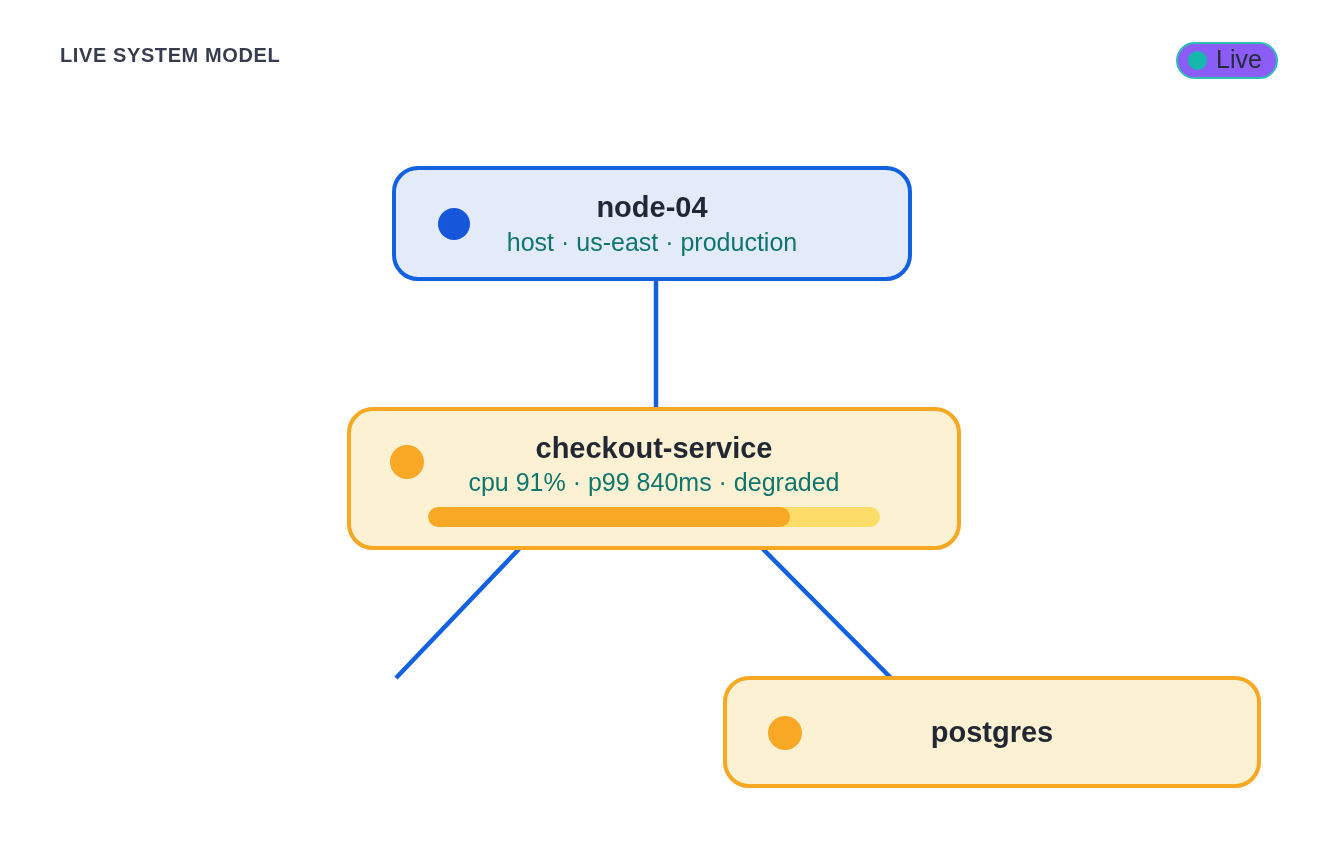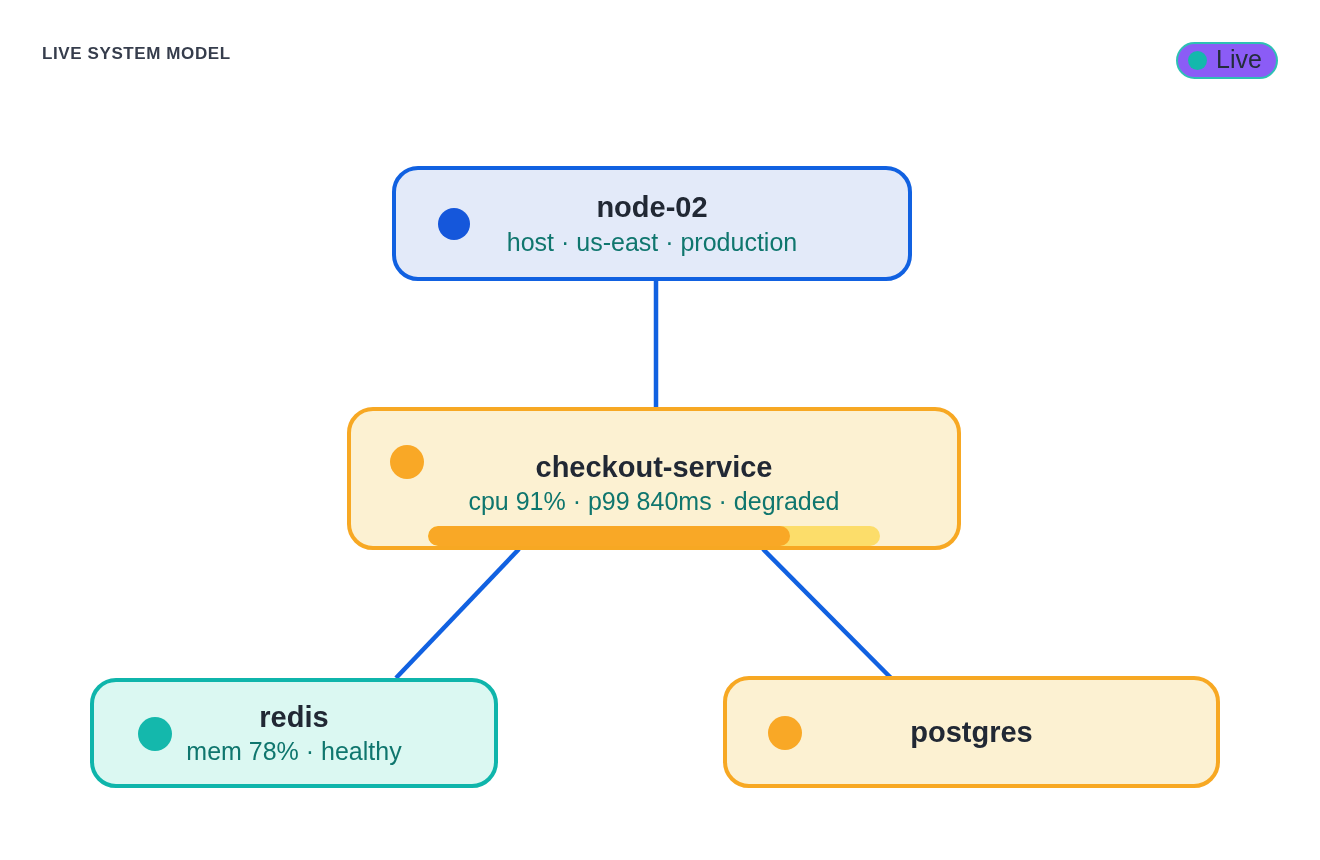--- a/index.html
+++ b/index.html
@@ -10,23 +10,23 @@
   }
   .canvas {
     position: relative;
     width: 1320px;
     height: 860px;
     background: #ffffff;
     overflow: hidden;
   }
   .header-title {
     position: absolute;
-    left: 42px;
+    left: 60px;
     top: 44px;
-    font-size: 17px;
+    font-size: 20px;
     font-weight: 700;
     letter-spacing: 0.6px;
     color: #363D4C;
   }
   .live-badge {
     position: absolute;
     left: 1176px;
     top: 42px;
     width: 102px;
     height: 37px;
@@ -96,31 +96,31 @@
   .node.orange .dot { background: #F9A826; }
   .node.teal   { background: #DBF8F2; border-color: #0FB5AB; }
   .node.teal .dot { background: #14B8AC; }
 
   #node-node01 {
     left: 392px; top: 166px; width: 520px; height: 115px;
   }
   #node-node01 .dot { width: 32px; height: 32px; left: 42px; top: 38px; }
 
   #node-checkout {
-    left: 347px; top: 407px; width: 614px; height: 143px; justify-content: flex-end;
+    left: 347px; top: 407px; width: 614px; height: 143px;
   }
   #node-checkout .dot { top: 34px; left: 39px; }
 
   #node-redis {
     left: 90px; top: 678px; width: 408px; height: 110px;
   }
   #node-redis .dot { top: 35px; left: 44px; }
 
   #node-postgres {
-    left: 723px; top: 676px; width: 497px; height: 112px; gap: 32px;
+    left: 723px; top: 676px; width: 538px; height: 112px; gap: 32px;
   }
   #node-postgres .dot { top: 36px; left: 41px; }
 
   .progress-track {
     width: 452px;
     height: 20px;
     border-radius: 10px;
     background: #FCDD6A;
     margin-top: 9px;
     overflow: hidden;
@@ -145,37 +145,32 @@
   </div>
 
   <svg class="edges" width="1320" height="860" viewBox="0 0 1320 860">
     <line x1="656" y1="280" x2="656" y2="409" stroke="#1161E1" stroke-width="4.5"></line>
     <line x1="519" y1="549" x2="396" y2="678" stroke="#1161E1" stroke-width="4.5"></line>
     <line x1="763" y1="549" x2="891" y2="678" stroke="#1161E1" stroke-width="4.5"></line>
   </svg>
 
   <div class="node blue" id="node-node01">
     <span class="dot"></span>
-    <div class="node-title">node-02</div>
+    <div class="node-title">node-04</div>
     <div class="node-subtitle">host · us-east · production</div>
   </div>
 
   <div class="node orange" id="node-checkout">
     <span class="dot"></span>
     <div class="node-title">checkout-service</div>
     <div class="node-subtitle">cpu 91% · p99 840ms · degraded</div>
     <div class="progress-track">
       <div class="progress-fill" style="width: 80%;"></div>
     </div>
   </div>
 
-  <div class="node teal" id="node-redis">
-    <span class="dot"></span>
-    <div class="node-title">redis</div>
-    <div class="node-subtitle">mem 78% · healthy</div>
-  </div>
 
   <div class="node orange" id="node-postgres">
     <span class="dot"></span>
     <div class="node-title">postgres</div>
   </div>
 
 </div>
 
 </body></html>

